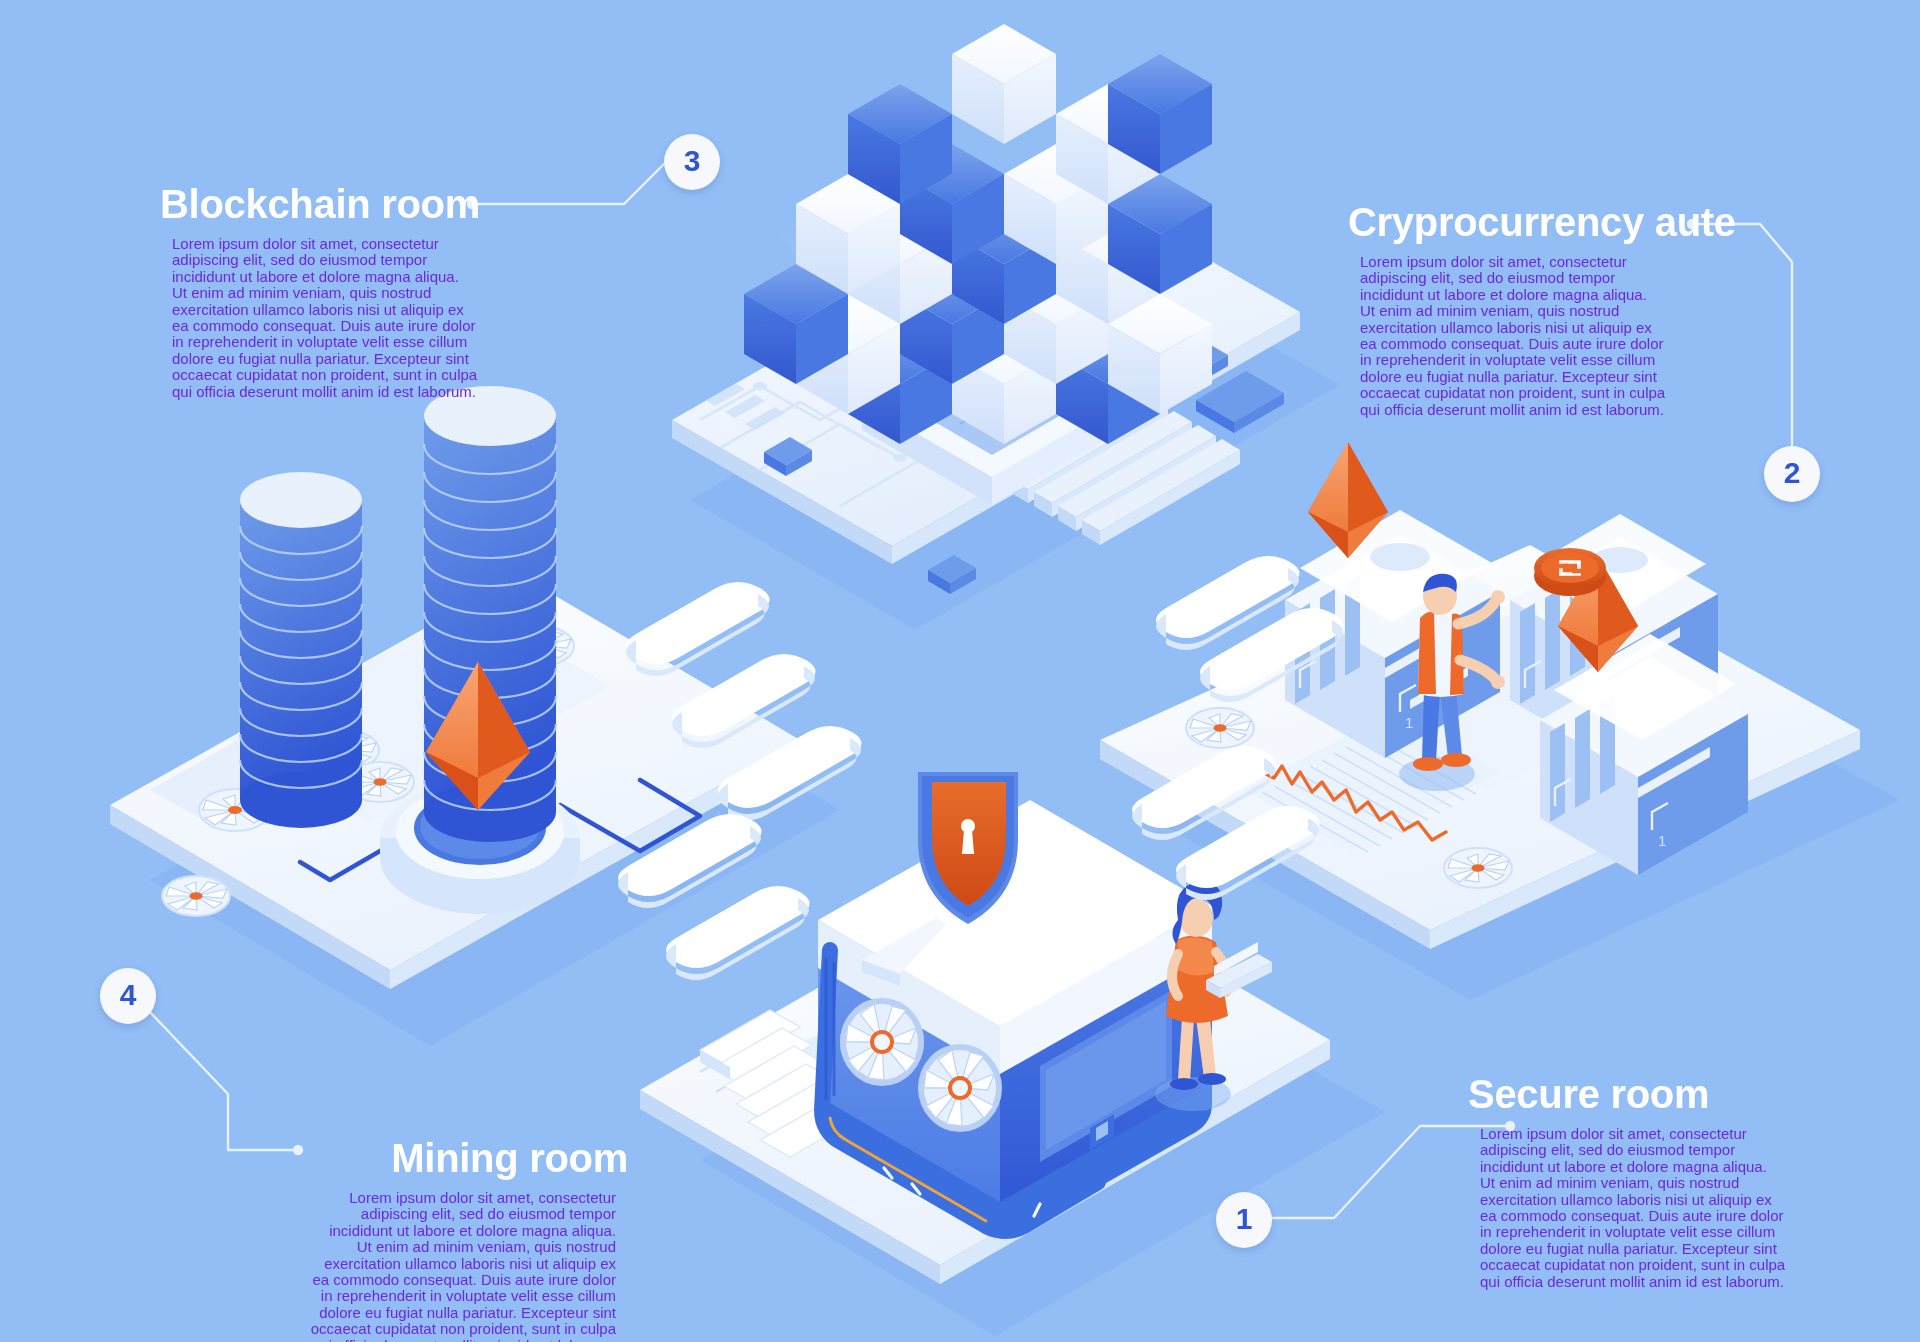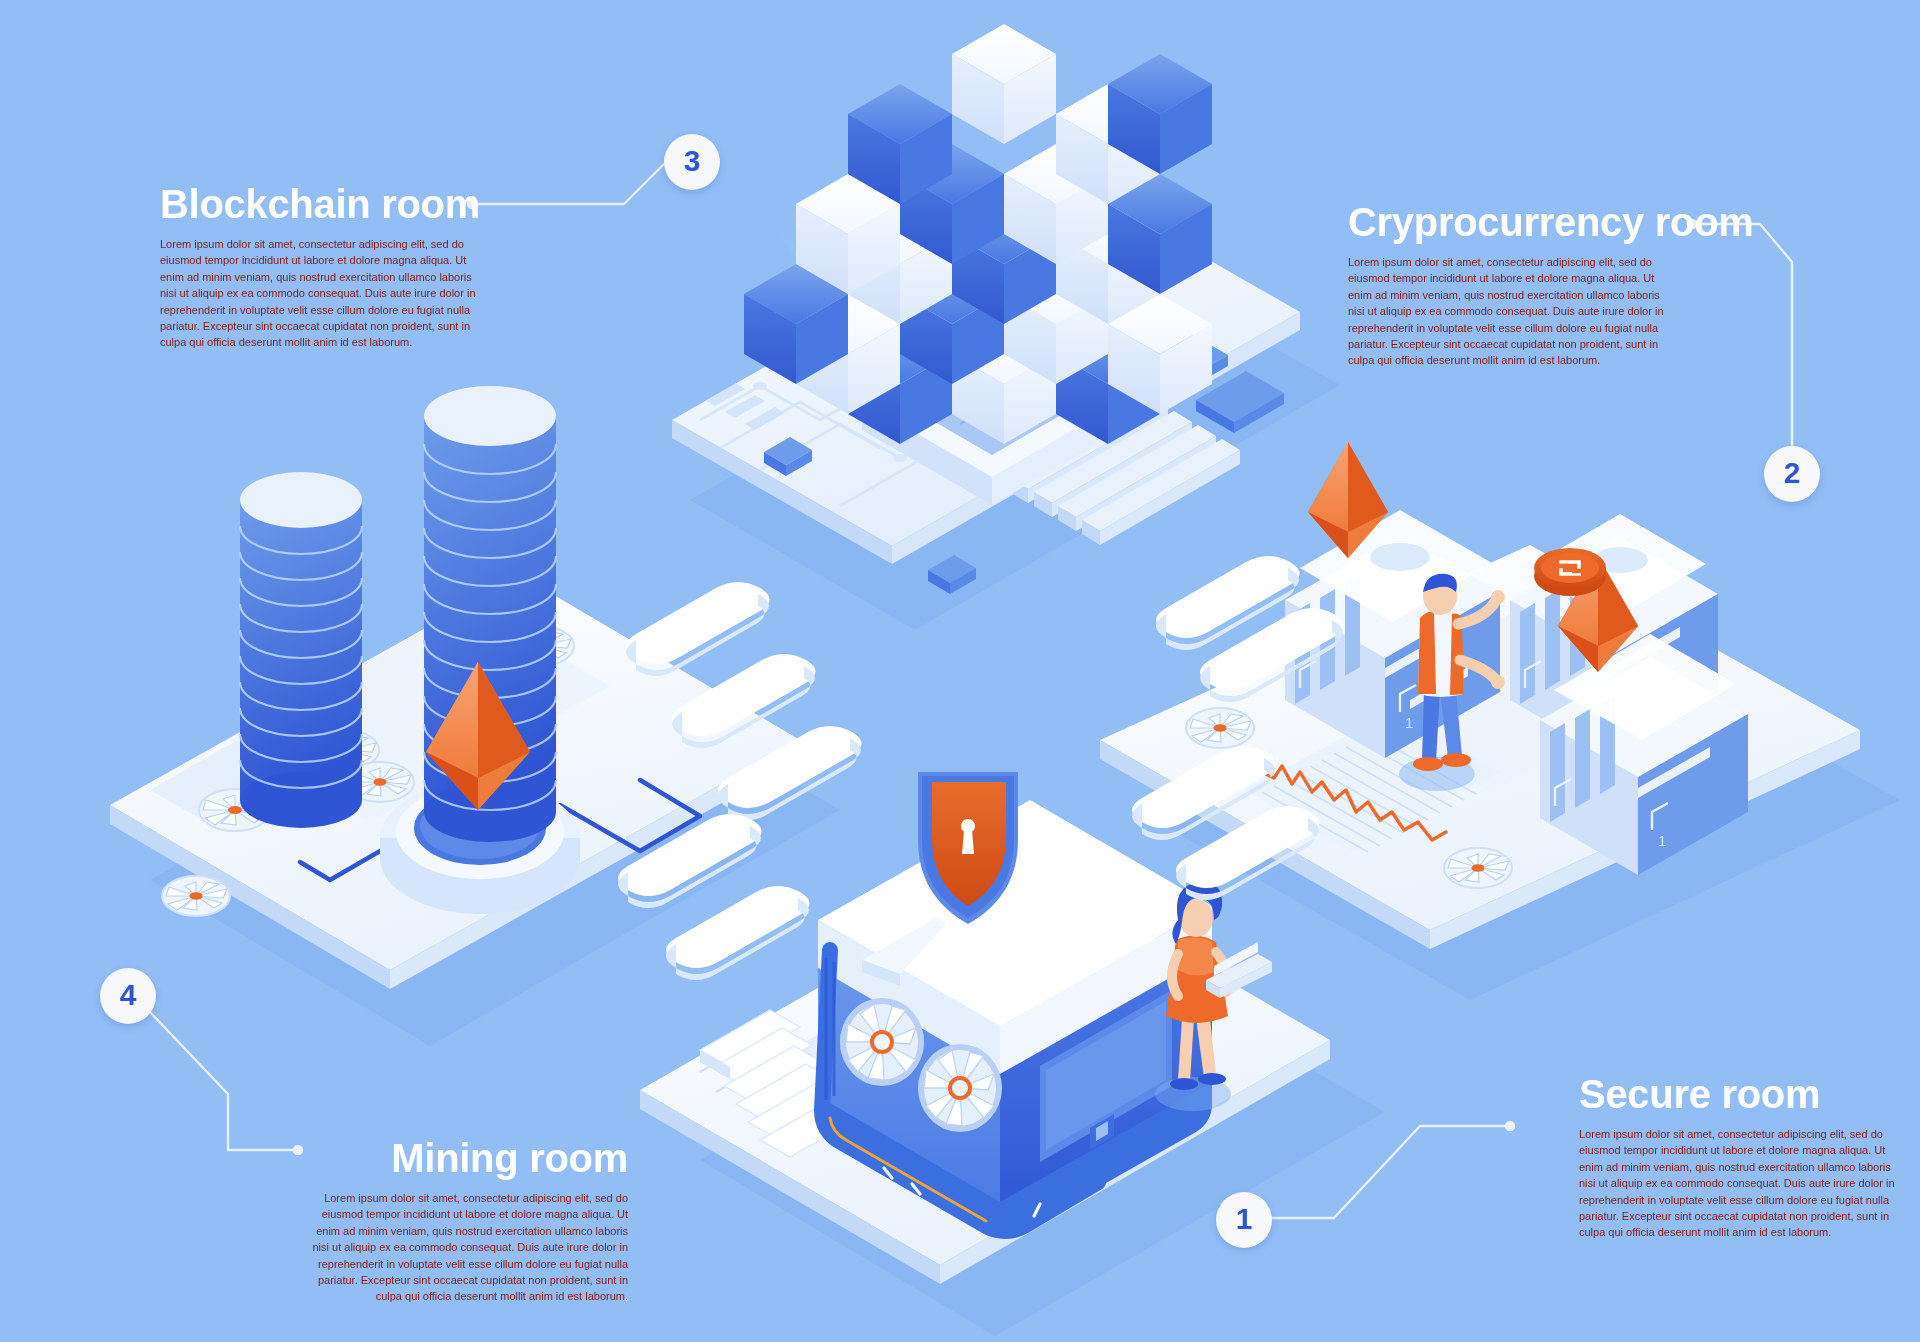--- a/index.html
+++ b/index.html
@@ -13,21 +13,21 @@
   #stage{position:absolute;inset:0;width:1920px;height:1342px;}
   svg.art{position:absolute;left:0;top:0;width:1920px;height:1342px;}
 
   .txtblock{position:absolute;}
   .room-title{
     color:#ffffff;font-weight:bold;letter-spacing:-0.3px;
     margin:0 0 14px 0;white-space:nowrap;
   }
   .room-title.lg{font-size:40px;line-height:36px;}
   .room-body{
-    color:#7f1d1d;font-size:11px;line-height:16.4px;margin:0;
+    color:#6d28d9;font-size:15px;line-height:16.4px;margin:12px;
     font-weight:normal;
   }
   .align-right{text-align:right;}
   .align-left{text-align:left;}
 
   .badge{
     position:absolute;width:56px;height:56px;border-radius:50%;
     background:#f7f8fb;
     box-shadow:0 3px 7px rgba(40,80,150,0.20);
     display:flex;align-items:center;justify-content:center;
@@ -845,25 +845,25 @@
       <circle cx="298" cy="1150" r="5.2"></circle>
     </g>
   </svg>
 
   <div class="txtblock align-left" style="left:160px;top:186px;width:330px;">
     <h2 class="room-title lg">Blockchain room</h2>
     <p class="room-body">Lorem ipsum dolor sit amet, consectetur adipiscing elit, sed do eiusmod tempor incididunt ut labore et dolore magna aliqua. Ut enim ad minim veniam, quis nostrud exercitation ullamco laboris nisi ut aliquip ex ea commodo consequat. Duis aute irure dolor in reprehenderit in voluptate velit esse cillum dolore eu fugiat nulla pariatur. Excepteur sint occaecat cupidatat non proident, sunt in culpa qui officia deserunt mollit anim id est laborum.</p>
   </div>
 
   <div class="txtblock align-left" style="left:1348px;top:204px;width:330px;">
-    <h2 class="room-title lg">Cryprocurrency room</h2>
+    <h2 class="room-title lg">Cryprocurrency aute</h2>
     <p class="room-body">Lorem ipsum dolor sit amet, consectetur adipiscing elit, sed do eiusmod tempor incididunt ut labore et dolore magna aliqua. Ut enim ad minim veniam, quis nostrud exercitation ullamco laboris nisi ut aliquip ex ea commodo consequat. Duis aute irure dolor in reprehenderit in voluptate velit esse cillum dolore eu fugiat nulla pariatur. Excepteur sint occaecat cupidatat non proident, sunt in culpa qui officia deserunt mollit anim id est laborum.</p>
   </div>
 
-  <div class="txtblock align-left" style="left:1579px;top:1076px;width:330px;">
+  <div class="txtblock align-left" style="left:1468px;top:1076px;width:330px;">
     <h2 class="room-title lg">Secure room</h2>
     <p class="room-body">Lorem ipsum dolor sit amet, consectetur adipiscing elit, sed do eiusmod tempor incididunt ut labore et dolore magna aliqua. Ut enim ad minim veniam, quis nostrud exercitation ullamco laboris nisi ut aliquip ex ea commodo consequat. Duis aute irure dolor in reprehenderit in voluptate velit esse cillum dolore eu fugiat nulla pariatur. Excepteur sint occaecat cupidatat non proident, sunt in culpa qui officia deserunt mollit anim id est laborum.</p>
   </div>
 
   <div class="txtblock align-right" style="left:298px;top:1140px;width:330px;">
     <h2 class="room-title lg">Mining room</h2>
     <p class="room-body">Lorem ipsum dolor sit amet, consectetur adipiscing elit, sed do eiusmod tempor incididunt ut labore et dolore magna aliqua. Ut enim ad minim veniam, quis nostrud exercitation ullamco laboris nisi ut aliquip ex ea commodo consequat. Duis aute irure dolor in reprehenderit in voluptate velit esse cillum dolore eu fugiat nulla pariatur. Excepteur sint occaecat cupidatat non proident, sunt in culpa qui officia deserunt mollit anim id est laborum.</p>
   </div>
 
   <div class="badge" style="left:1216px;top:1192px;">

